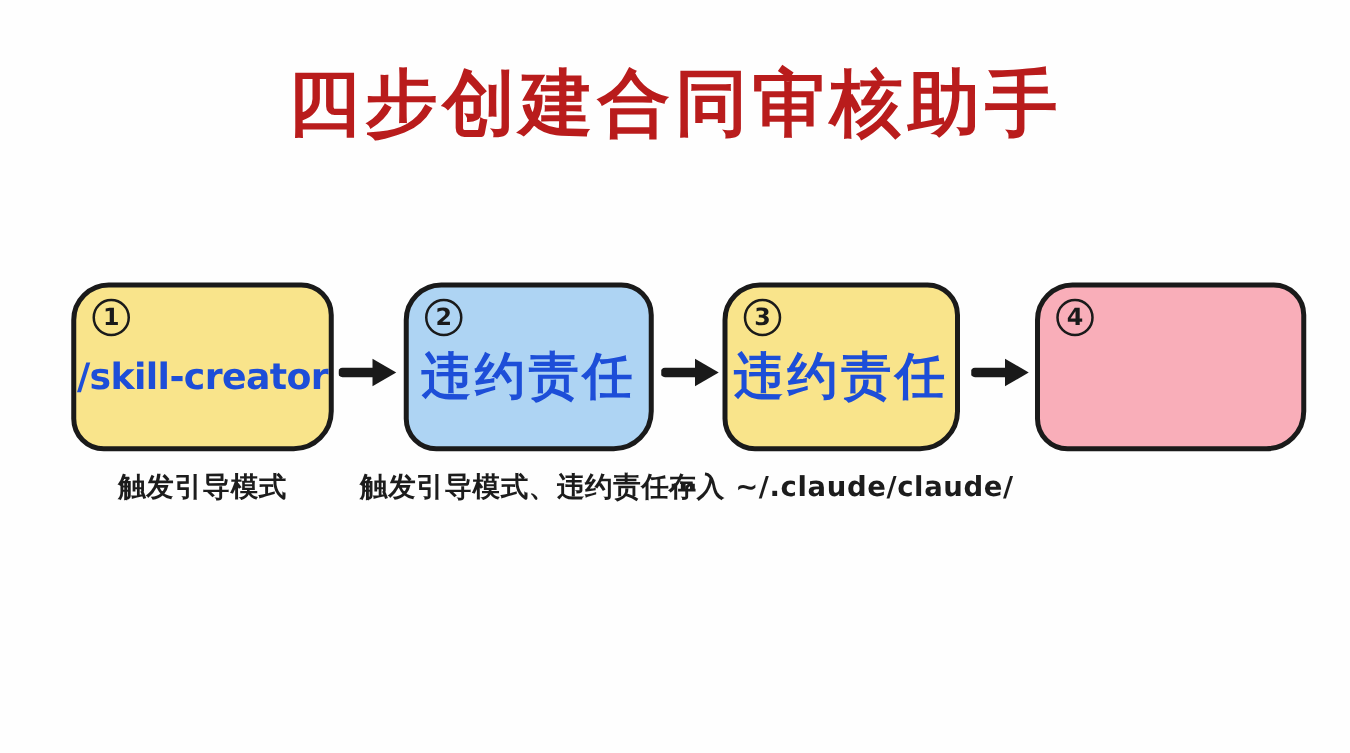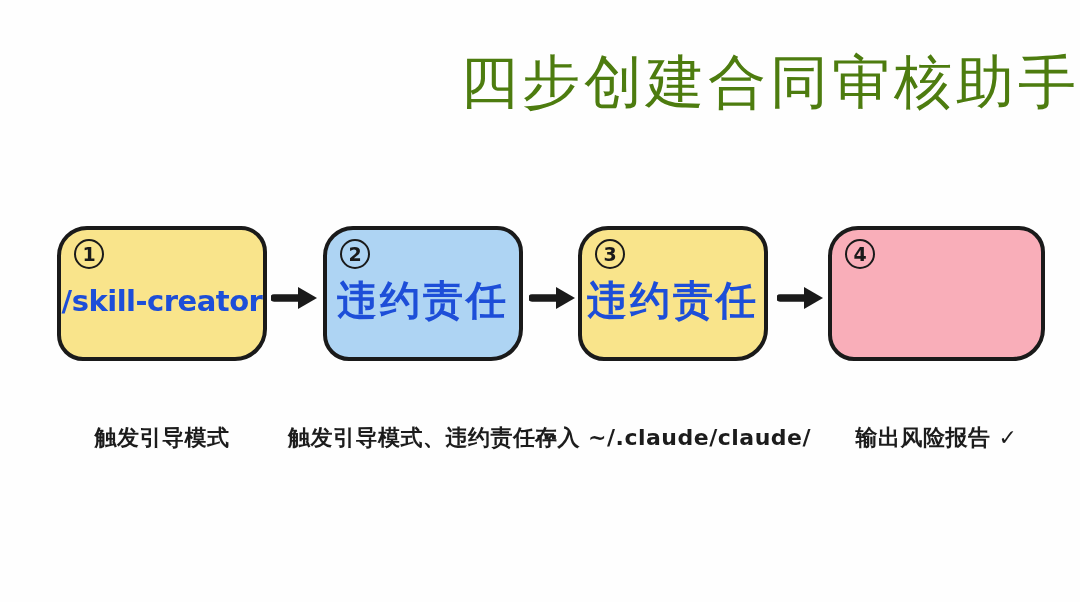--- a/index.html
+++ b/index.html
@@ -7,23 +7,23 @@
     width:1080px;height:602px;
     background:#fefefe;
     font-family:"DejaVu Sans","Liberation Sans",sans-serif;
     color:#1a1a1a;
     position:relative;
     overflow:hidden;
   }
   .canvas{position:absolute;inset:0;}
   .title{
     position:absolute;top:44px;left:0;width:100%;
-    margin:0;text-align:right;
-    font-size:58px;font-weight:400;letter-spacing:4px;
-    color:#4d7c0f;
+    margin:0;text-align:center;
+    font-size:58px;font-weight:700;letter-spacing:4px;
+    color:#b91c1c;
   }
   .flow{position:absolute;inset:0;}
   .step{position:absolute;top:226px;}
   .s1{left:57px;width:210px;}
   .s2{left:323px;width:200px;}
   .s3{left:578px;width:190px;}
   .s4{left:828px;width:217px;}
   .box{
     position:relative;
     height:135px;box-sizing:border-box;
@@ -46,21 +46,20 @@
   }
   .s1 .label{font-size:29px;letter-spacing:-0.5px;}
   .s2 .label,.s3 .label{font-size:40px;letter-spacing:3px;}
   .s4 .label{font-size:25px;letter-spacing:-0.5px;}
   .caption{
     position:absolute;top:149px;left:50%;
     transform:translateX(-50%);
     white-space:nowrap;
     font-size:22px;font-weight:600;color:#1c1c1c;
     letter-spacing:0.5px;
-    margin-top:48px;
   }
   .arrow{position:absolute;top:283px;width:48px;height:30px;}
   .a1{left:271px;}
   .a2{left:529px;}
   .a3{left:777px;}
   .arrow svg{display:block;}
 </style>
 </head>
 <body>
 
@@ -111,17 +110,16 @@
       <svg width="48" height="30" viewBox="0 0 48 30" aria-hidden="true">
         <path d="M3 15 L31 15" stroke="#1a1a1a" stroke-width="7.5" stroke-linecap="round" fill="none"></path>
         <path d="M27 4 L46 15 L27 26 Z" fill="#1a1a1a"></path>
       </svg>
     </div>
 
     <div class="step s4">
       <div class="box" style="background-color: rgb(249, 174, 185);">
         <span class="badge">4</span>
       </div>
-      <div class="caption">输出风险报告 ✓</div>
     </div>
 
   </div>
 </div>
 
 </body></html>

